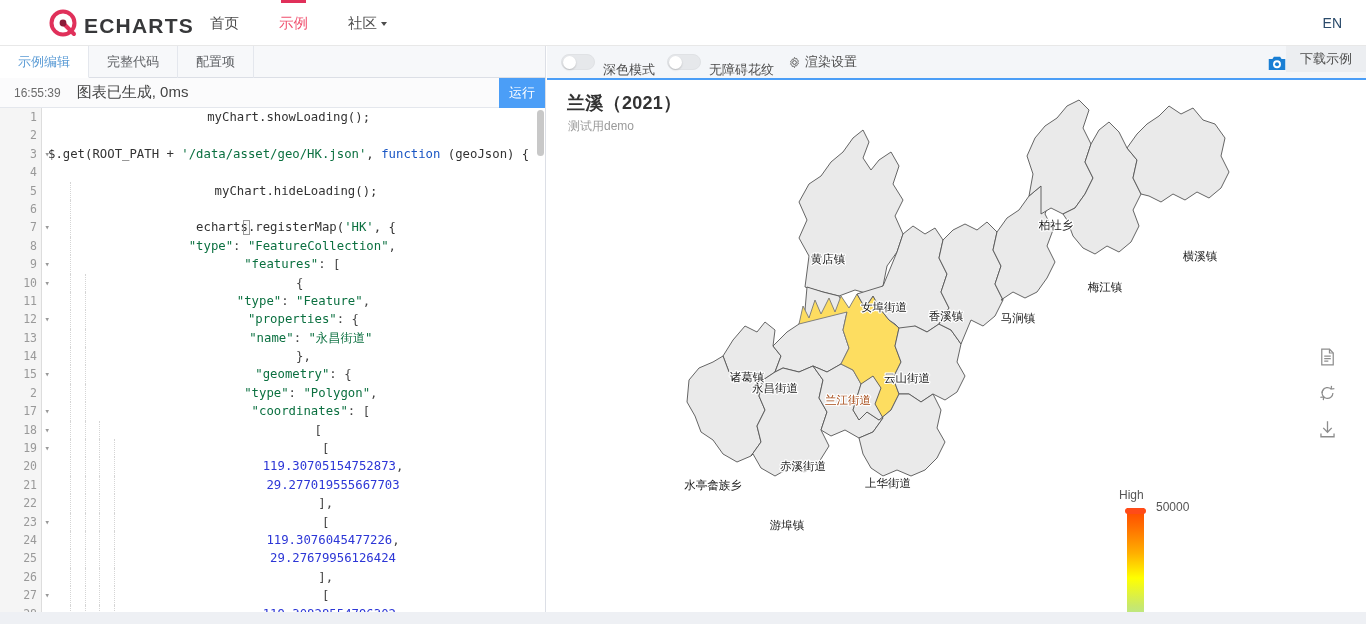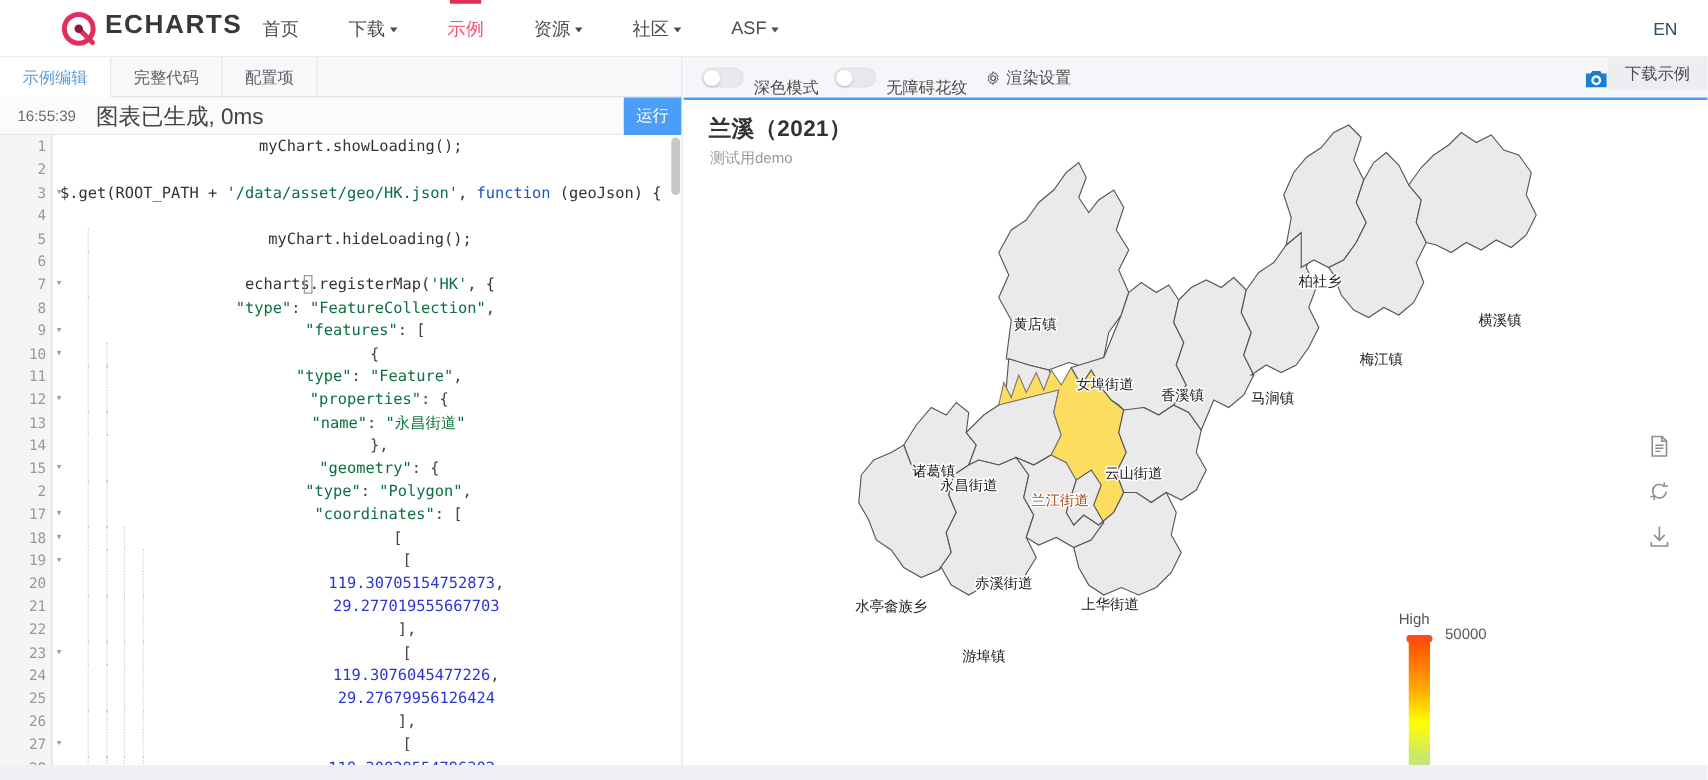--- a/index.html
+++ b/index.html
@@ -12,21 +12,21 @@
 
   
   #header {
     position: absolute; top: 0; left: 0;
     width: 1366px; height: 46px;
     background: #fff;
     border-bottom: 1px solid #e8e8e8;
   }
   #logo-wrap {
     position: absolute; left: 48px; top: 8px;
-    display: flex; align-items: flex-start; gap: 6px;
+    display: flex; align-items: flex-end; gap: 6px;
   }
   #logo-mark { width: 30px; height: 30px; }
   #logo-text {
     font-size: 21px; font-weight: 700; letter-spacing: 1.2px;
     color: #37383a; font-family: "Liberation Sans", sans-serif;
   }
   #nav {
     position: absolute; left: 190px; top: 0;
     height: 46px; display: flex; align-items: center;
   }
@@ -85,21 +85,21 @@
     height: 30px;
     background: #fbfbfc;
     border-bottom: 1px solid #e4e7ed;
     display: flex; align-items: center;
   }
   #status-time {
     font-size: 12px; color: #6b6b6b;
     margin-left: 14px; font-family: "Liberation Sans", sans-serif;
   }
   #status-msg {
-    font-size: 18px; color: #444; margin-left: 16px;
+    font-size: 15px; color: #444; margin-left: 16px;
   }
   #run-btn {
     position: absolute; right: 0; top: 0;
     width: 46px; height: 30px;
     background: #4b9ef7; color: #fff;
     font-size: 13px;
     display: flex; align-items: center; justify-content: center;
     cursor: pointer;
   }
   #editor {
@@ -261,37 +261,25 @@
       <path d="M15 15 L26 26" stroke="#e0305a" stroke-width="4" stroke-linecap="round"></path>
       <circle cx="15" cy="15" r="3.4" fill="#8b1a38"></circle>
     </svg>
     <span id="logo-text">ECHARTS</span>
   </div>
 
   <nav id="nav">
     <div class="nav-item">
       <span>首页</span>
     </div>
-    <div class="nav-item">
-      <span>下载</span>
-      <span class="caret"></span>
-    </div>
     <div class="nav-item active">
       <span>示例</span>
     </div>
     <div class="nav-item">
-      <span>资源</span>
-      <span class="caret"></span>
-    </div>
-    <div class="nav-item">
       <span>社区</span>
-      <span class="caret"></span>
-    </div>
-    <div class="nav-item">
-      <span>ASF</span>
       <span class="caret"></span>
     </div>
   </nav>
 
   <div id="lang-btn">EN</div>
 </div>
 
 <div id="left-pane">
 
   <div id="tabs">

